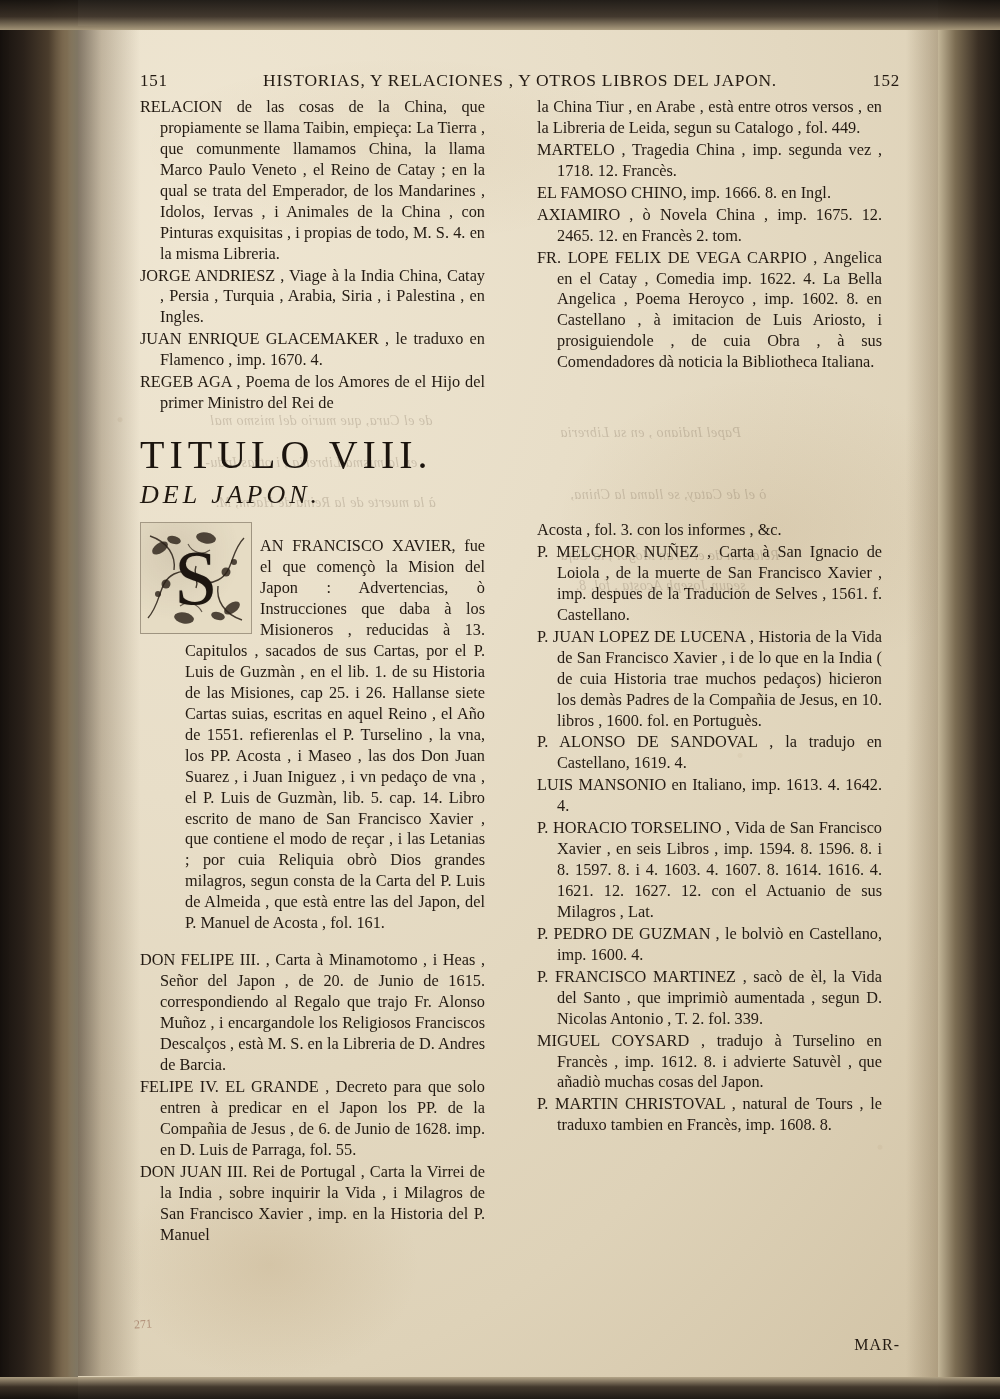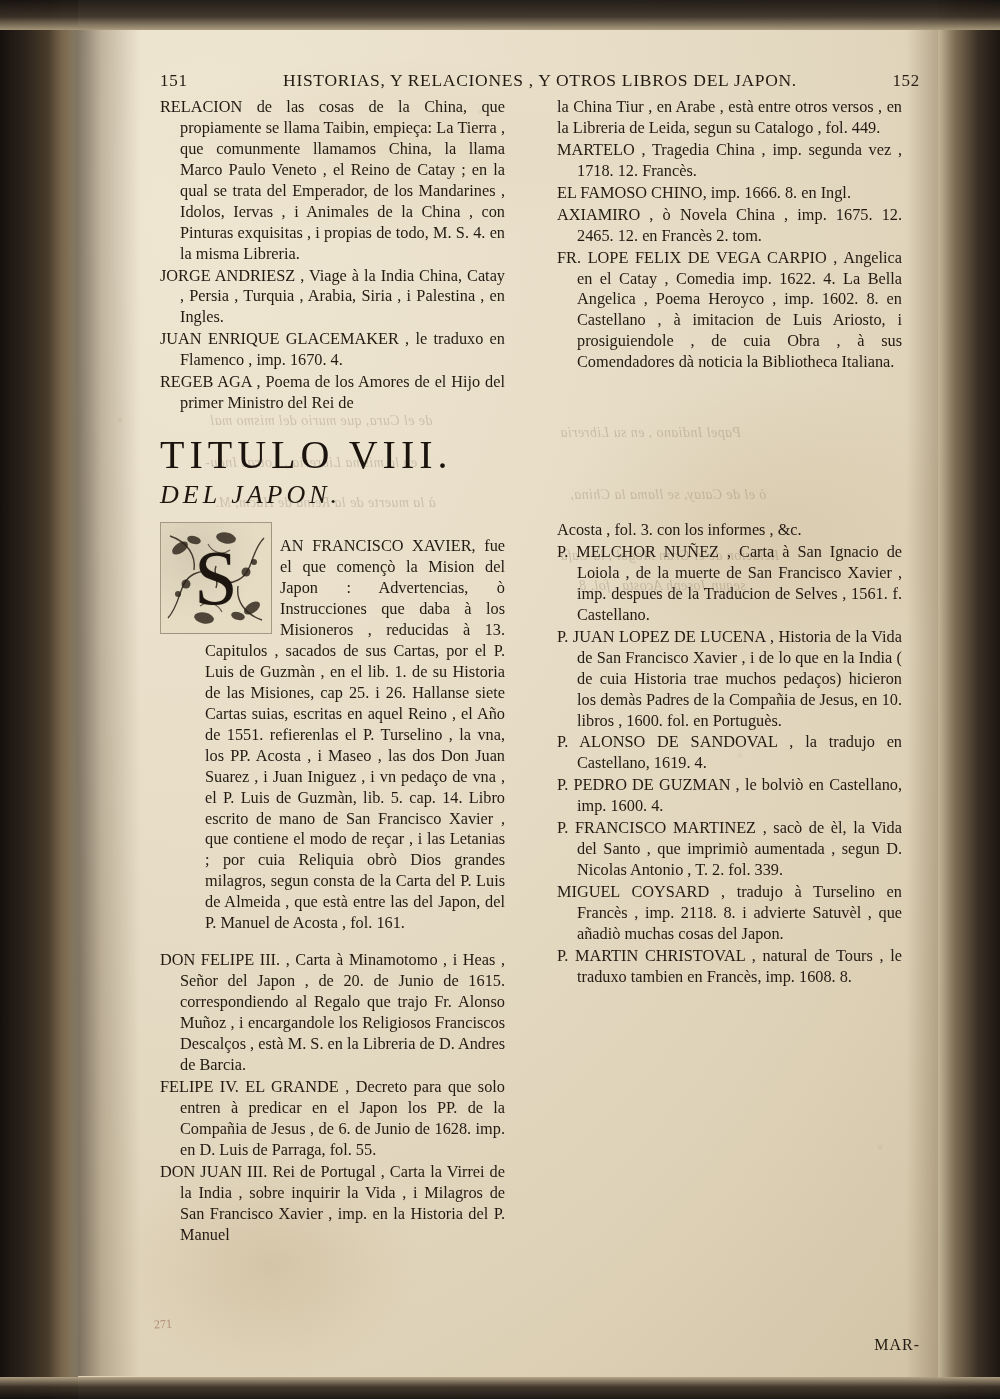--- a/index.html
+++ b/index.html
@@ -84,21 +84,21 @@
     font-style: italic;
     letter-spacing: 0.4px;
     transform: scaleX(-1);
     pointer-events: none;
     white-space: nowrap;
   }
 
   
   #textblock {
     position: absolute;
-    left: 160px; top: 70px;
+    left: 140px; top: 70px;
     width: 760px; height: 1280px;
     color: #231a12;
   }
 
   .running-head {
     display: flex;
     align-items: baseline;
     justify-content: space-between;
     font-size: 17.5px;
     letter-spacing: 0.7px;
@@ -283,23 +283,25 @@
         <p class="entry">DON FELIPE III. , Carta à Minamotomo , i Heas , Señor del Japon , de 20. de Junio de 1615. correspondiendo al Regalo que trajo Fr. Alonso Muñoz , i encargandole los Religiosos Franciscos Descalços , està M. S. en la Libreria de D. Andres de Barcia.</p>
         <p class="entry">FELIPE IV. EL GRANDE , Decreto para que solo entren à predicar en el Japon los PP. de la Compañia de Jesus , de 6. de Junio de 1628. imp. en D. Luis de Parraga, fol. 55.</p>
         <p class="entry">DON JUAN III. Rei de Portugal , Carta la Virrei de la India , sobre inquirir la Vida , i Milagros de San Francisco Xavier , imp. en la Historia del P. Manuel</p>
       </div>
 
       <div class="col">
         <p class="entry" style="padding-left:0; text-indent:0;">Acosta , fol. 3. con los informes , &amp;c.</p>
         <p class="entry">P. MELCHOR NUÑEZ , Carta à San Ignacio de Loiola , de la muerte de San Francisco Xavier , imp. despues de la Traducion de Selves , 1561. f. Castellano.</p>
         <p class="entry">P. JUAN LOPEZ DE LUCENA , Historia de la Vida de San Francisco Xavier , i de lo que en la India ( de cuia Historia trae muchos pedaços) hicieron los demàs Padres de la Compañia de Jesus, en 10. libros , 1600. fol. en Portuguès.</p>
         <p class="entry">P. ALONSO DE SANDOVAL , la tradujo en Castellano, 1619. 4.</p>
+        <p class="entry">LUIS MANSONIO en Italiano, imp. 1613. 4. 1642. 4.</p>
+        <p class="entry">P. HORACIO TORSELINO , Vida de San Francisco Xavier , en seis Libros , imp. 1594. 8. 1596. 8. i 8. 1597. 8. i 4. 1603. 4. 1607. 8. 1614. 1616. 4. 1621. 12. 1627. 12. con el Actuanio de sus Milagros , Lat.</p>
         <p class="entry">P. PEDRO DE GUZMAN , le bolviò en Castellano, imp. 1600. 4.</p>
         <p class="entry">P. FRANCISCO MARTINEZ , sacò de èl, la Vida del Santo , que imprimiò aumentada , segun D. Nicolas Antonio , T. 2. fol. 339.</p>
-        <p class="entry">MIGUEL COYSARD , tradujo à Turselino en Francès , imp. 2118. 8. i advierte Satuvèl , que añadiò muchas cosas del Japon.</p>
+        <p class="entry">MIGUEL COYSARD , tradujo à Turselino en Francès , imp. 1612. 8. i advierte Satuvèl , que añadiò muchas cosas del Japon.</p>
         <p class="entry">P. MARTIN CHRISTOVAL , natural de Tours , le traduxo tambien en Francès, imp. 1608. 8.</p>
       </div>
     </div>
 
     <div class="catch">MAR-</div>
     <div class="stamp-left">271</div>
   </div>
 
   <div class="gutter"></div>
   <div class="right-edge"></div>

